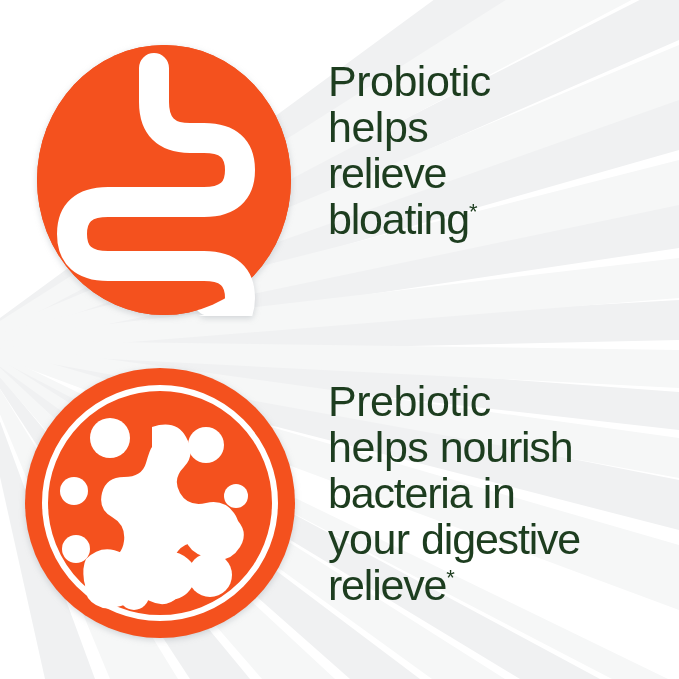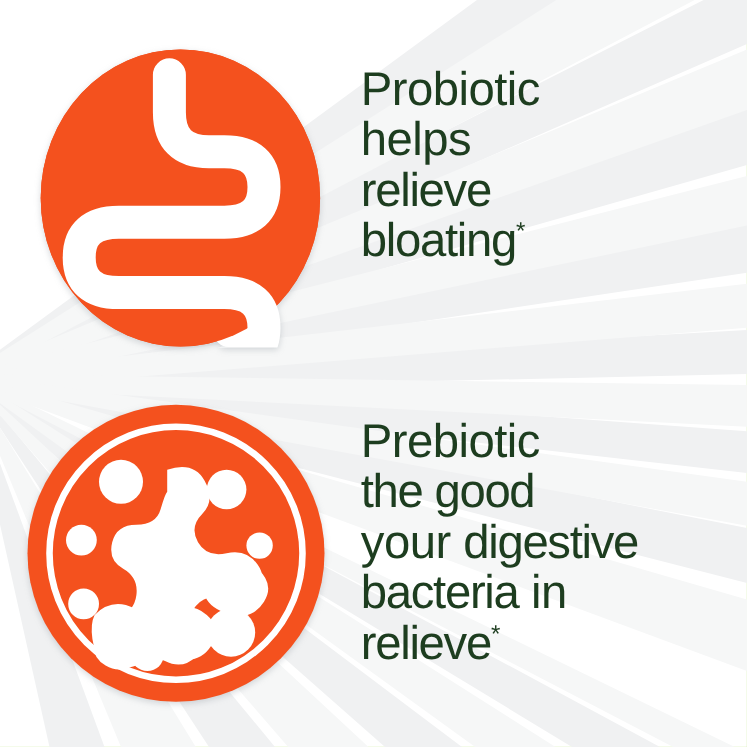--- a/index.html
+++ b/index.html
@@ -283,26 +283,26 @@
         <circle cx="186" cy="208" r="22"></circle>
       </g>
     </svg>
   </div>
 
   <div class="text-block text-bottom">
     <span class="line">
       <span class="lt">Prebiotic</span>
     </span>
     <span class="line">
-      <span class="bd">the good</span>
+      <span class="lt">helps </span><span class="bd">nourish</span>
+    </span>
+    <span class="line">
+      <span class="bd">bacteria</span><span class="lt"> in</span>
     </span>
     <span class="line">
       <span class="lt">your </span><span class="bd">digestive</span>
     </span>
     <span class="line">
-      <span class="bd">bacteria</span><span class="lt"> in</span>
-    </span>
-    <span class="line">
       <span class="bd">relieve</span><span class="star">*</span>
     </span>
   </div>
 
 </div>
 
 </body></html>

